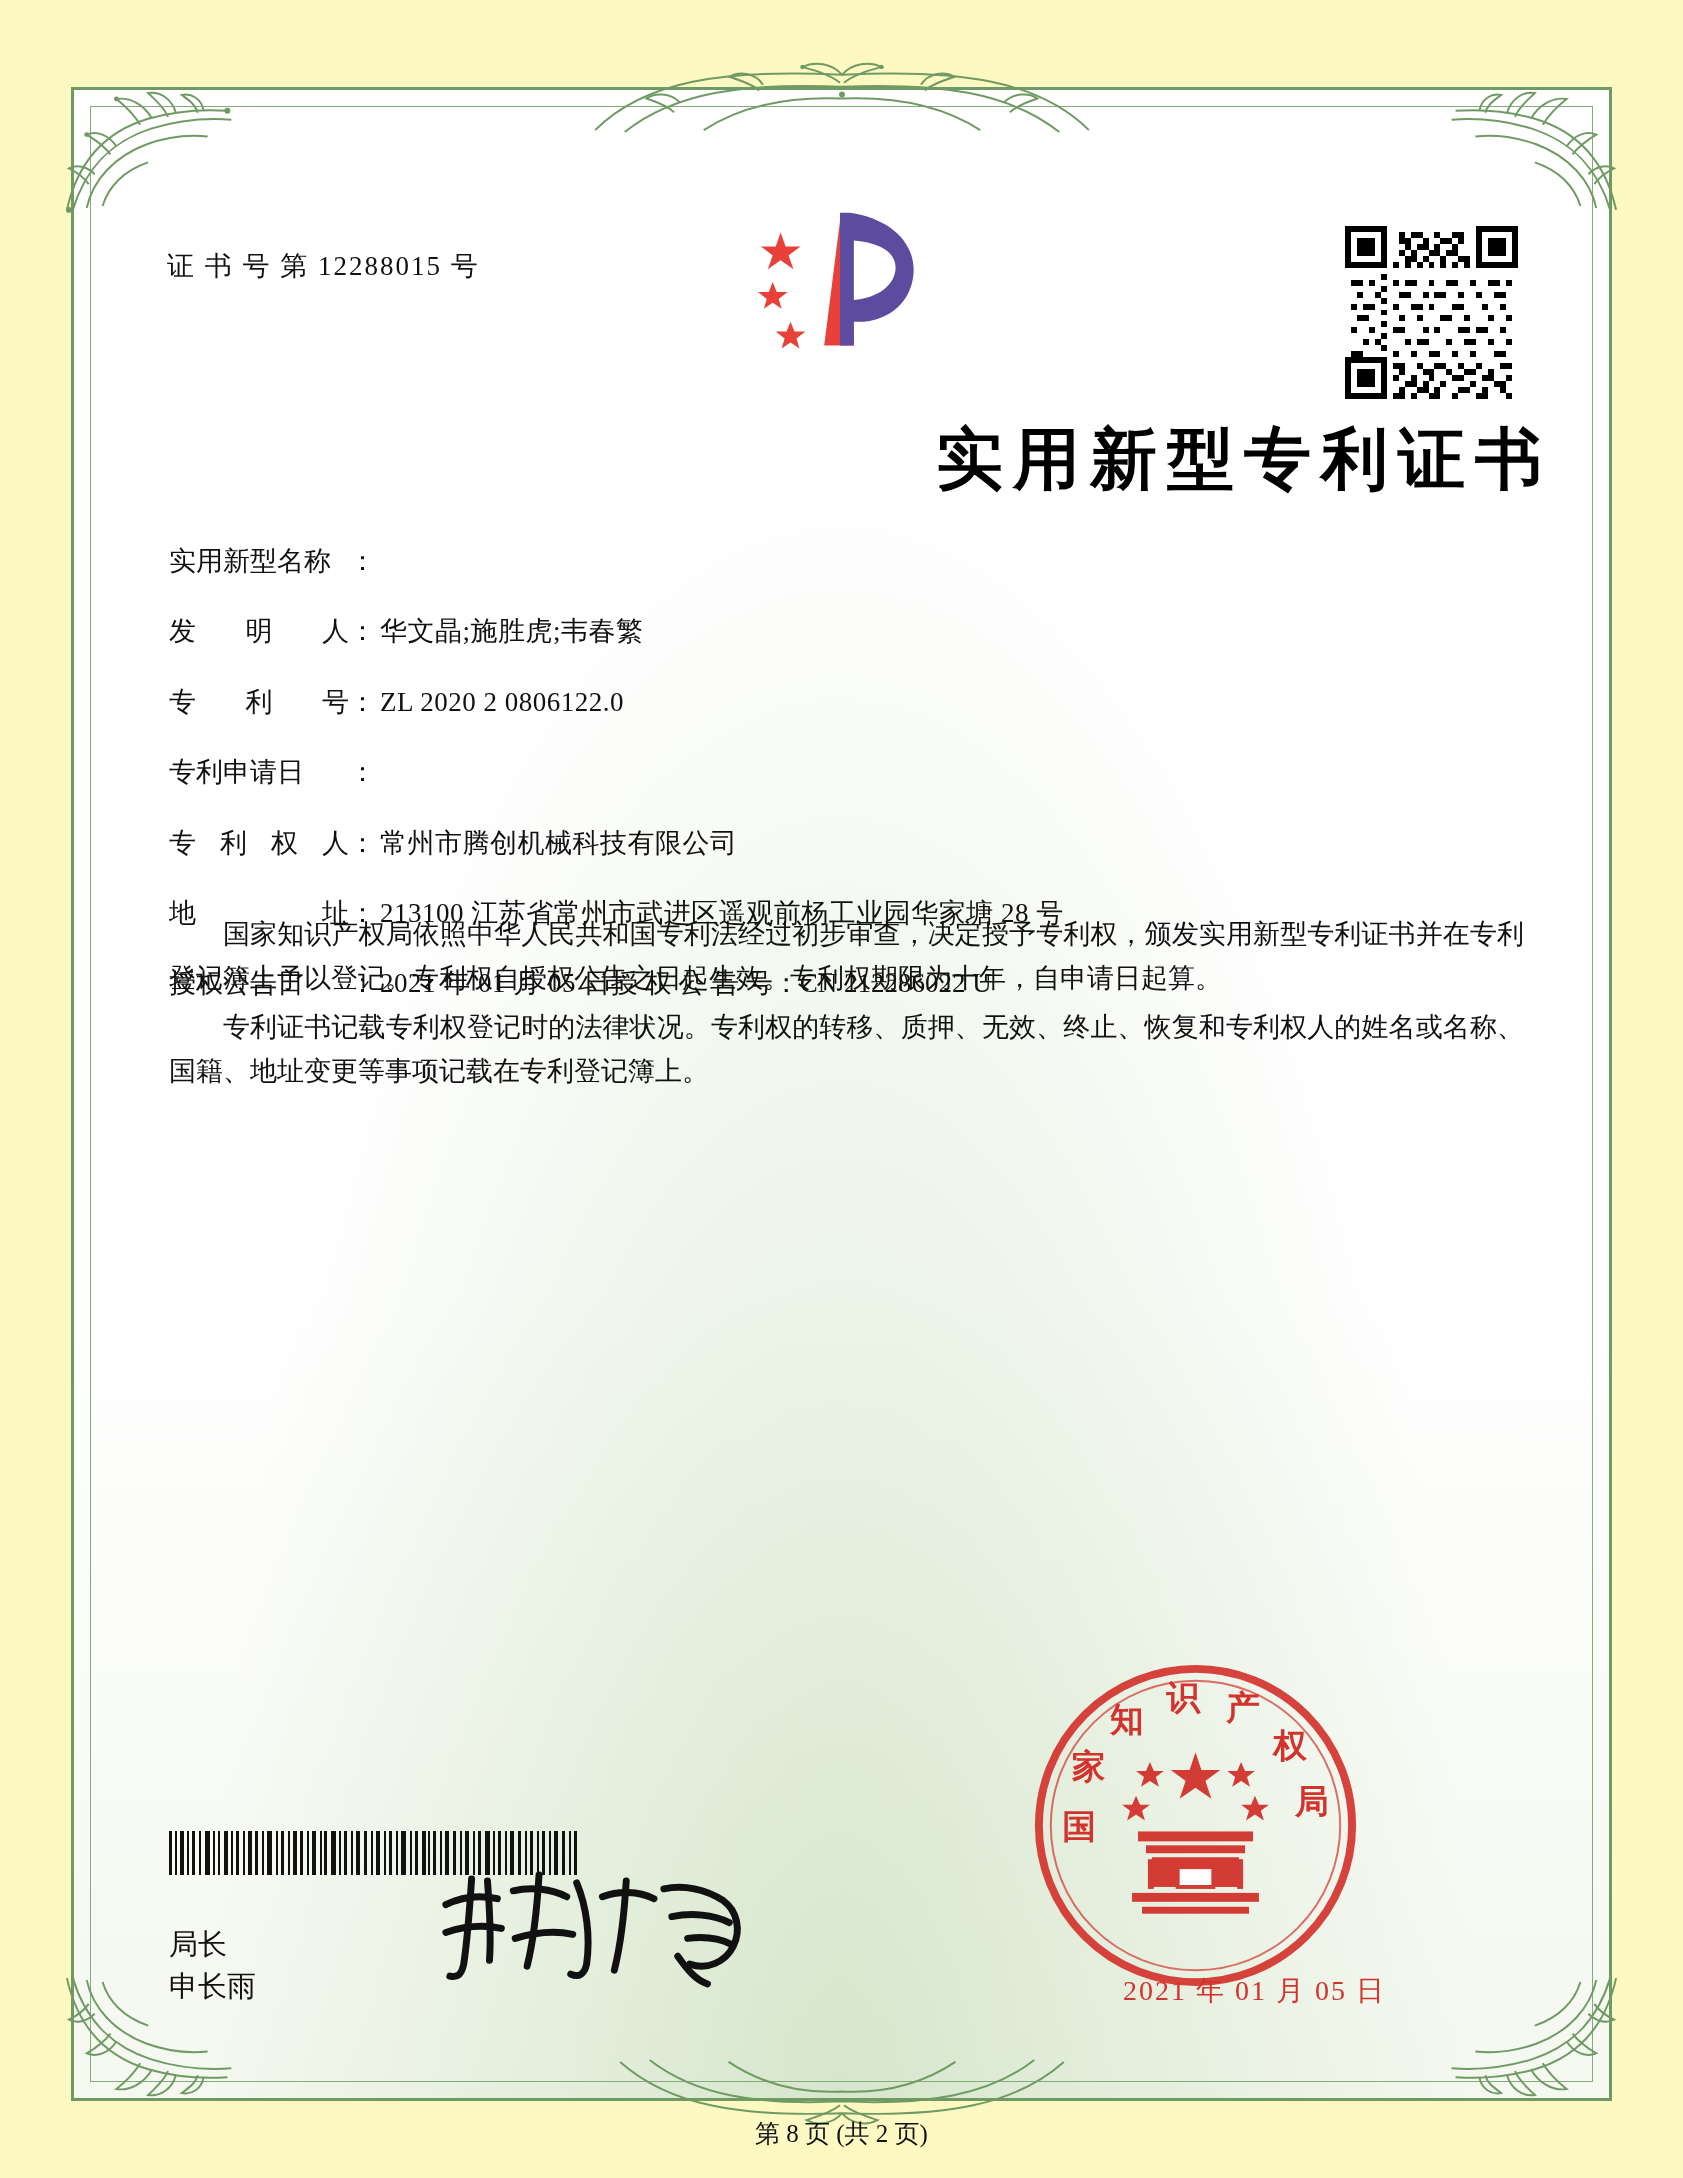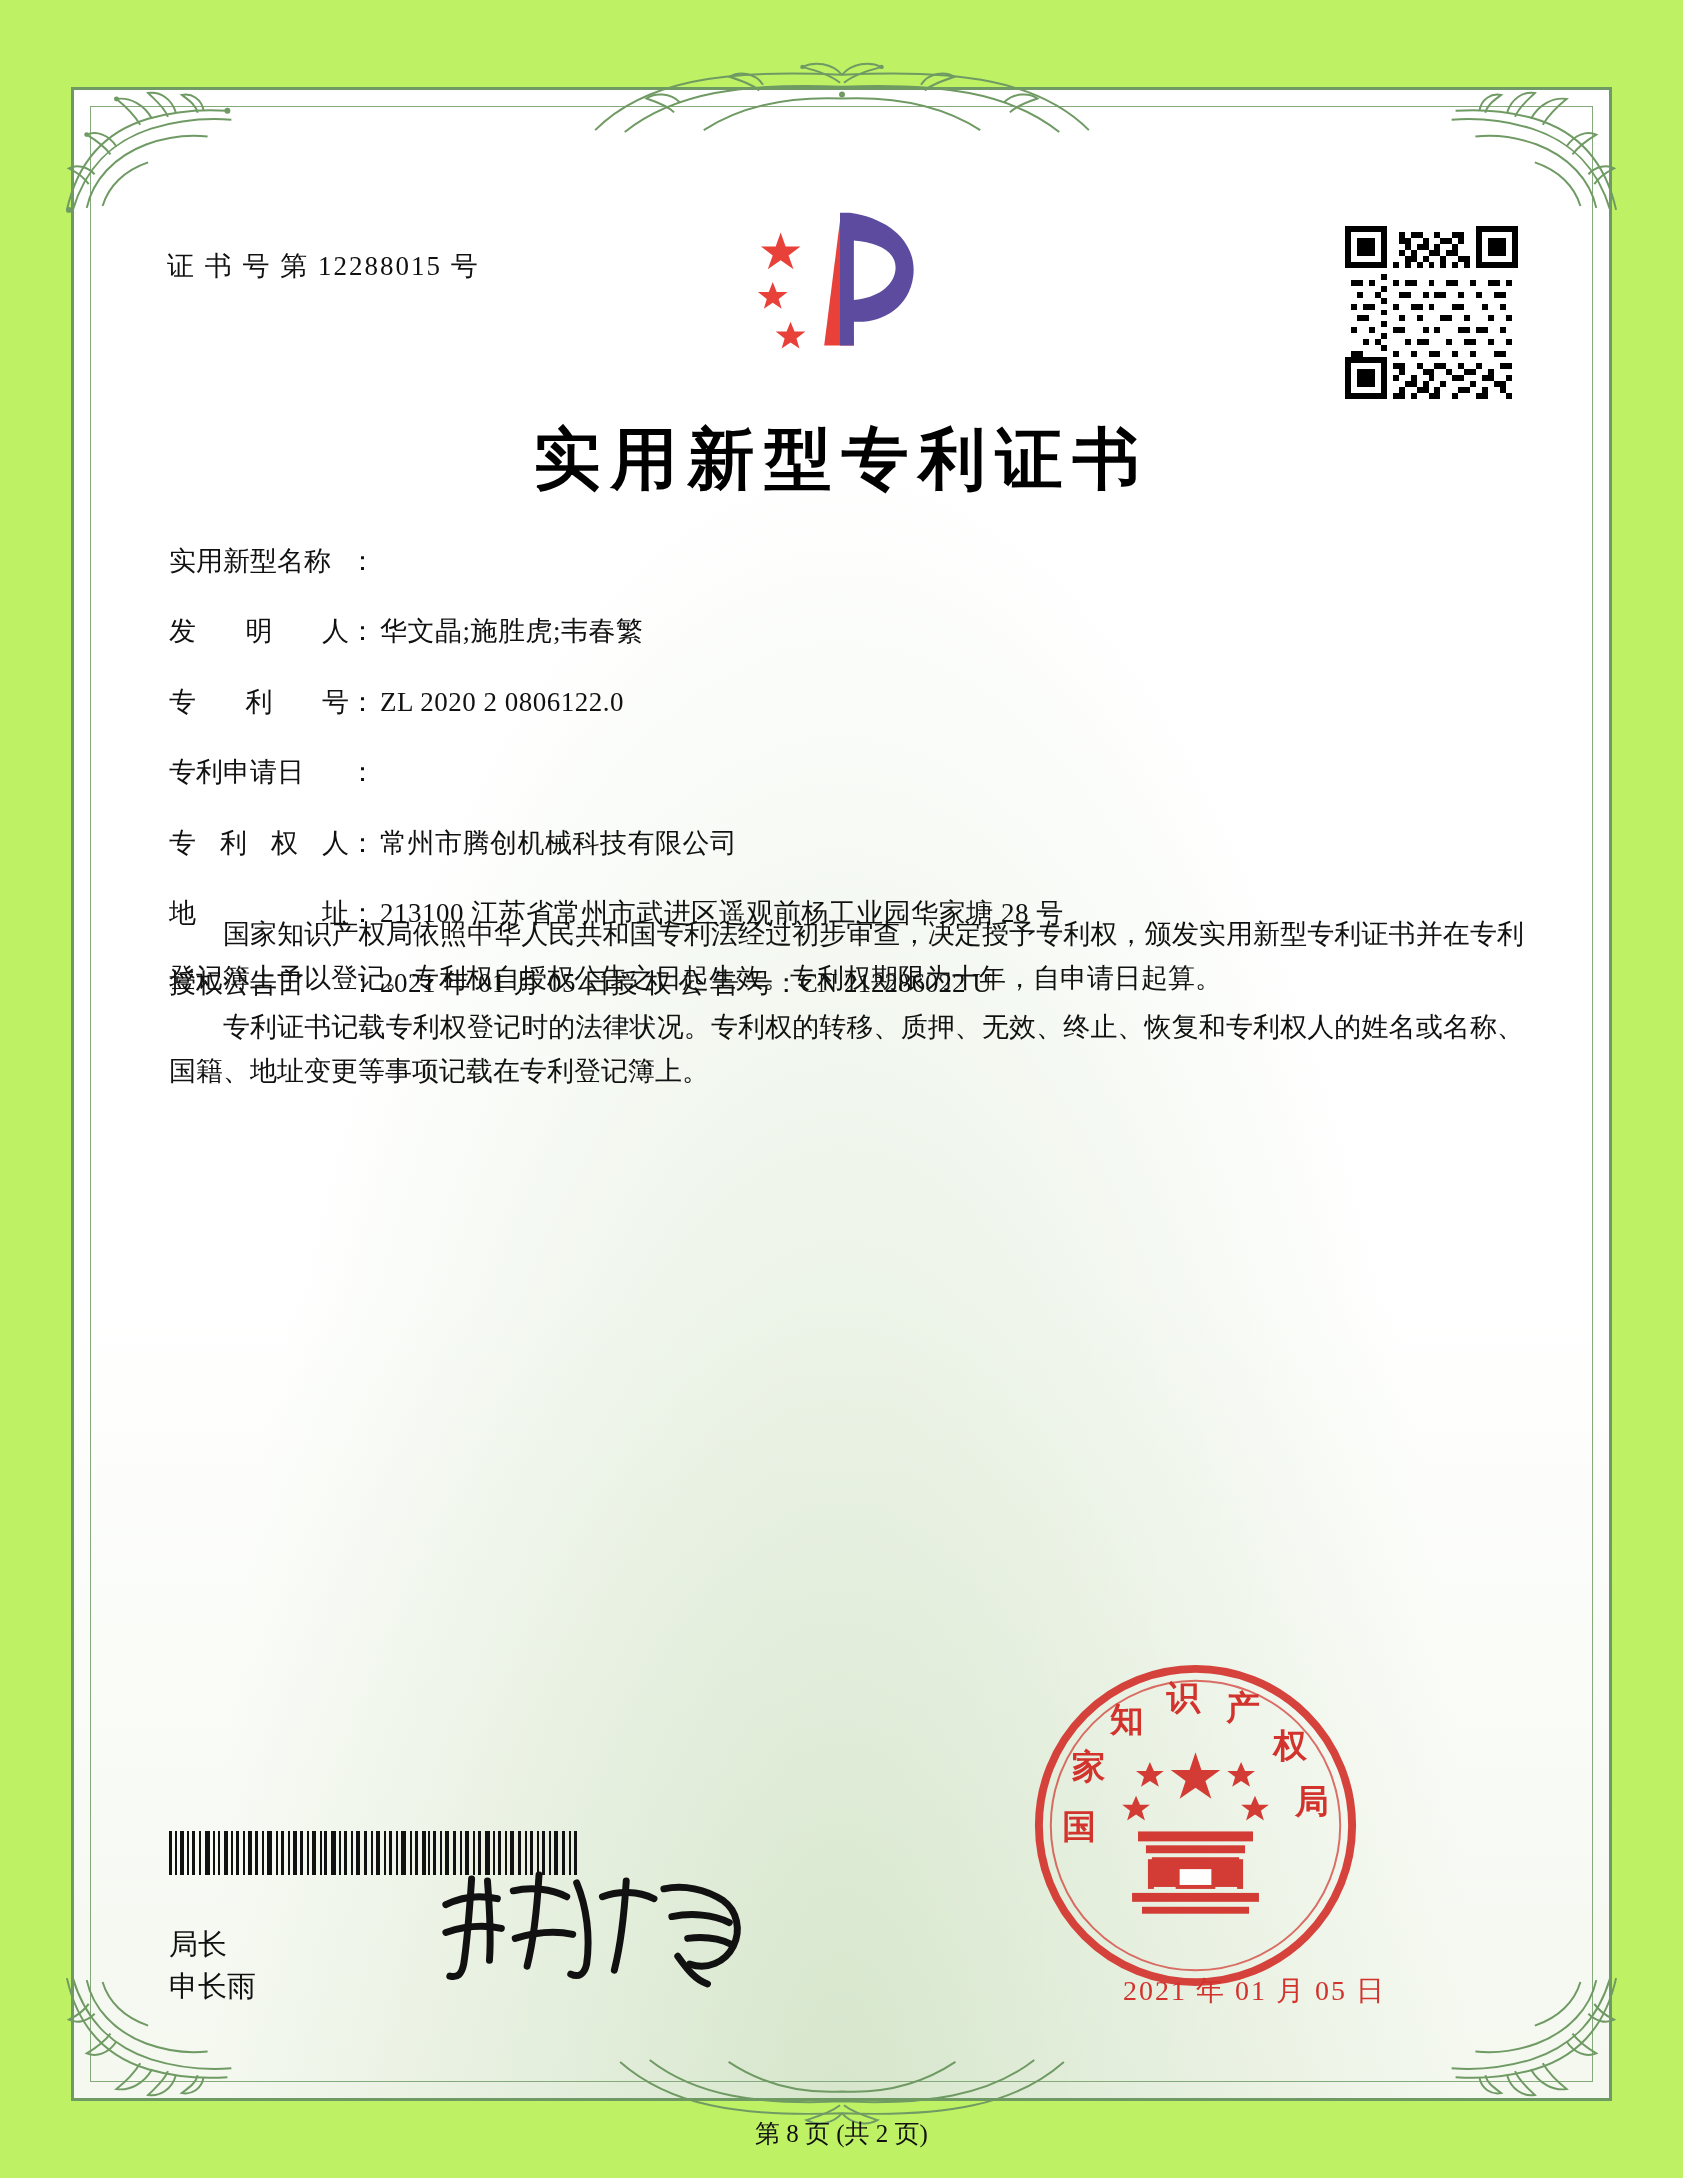--- a/index.html
+++ b/index.html
@@ -13,21 +13,21 @@
     font-family: "Liberation Serif", "DejaVu Serif", serif;
     color: #1a1a1a;
     position: relative;
     overflow: hidden;
   }
 
   
   .page {
     position: absolute;
     inset: 0;
-    background: #bef264;
+    background: #fef9c3;
   }
   .frame-outer {
     position: absolute;
     left: 71px;
     top: 87px;
     right: 71px;
     bottom: 77px;
     border: 3px solid #6f9a63;
     background:
       radial-gradient(ellipse at 50% 100%, rgba(190,215,175,0.55) 0%, rgba(255,255,255,0) 58%),
@@ -112,21 +112,21 @@
     width: 173px;
     height: 173px;
   }
   .qr svg { display:block; width:100%; height:100%; }
 
   .title {
     position: absolute;
     left: 0;
     right: 0;
     top: 265px;
-    text-align: center;
+    text-align: right;
     font-size: 67px;
     font-weight: bold;
     letter-spacing: 10px;
     color: #000;
     font-family: "DejaVu Serif", "Liberation Serif", serif;
   }
 
   .fields {
     position: absolute;
     left: 38px;

